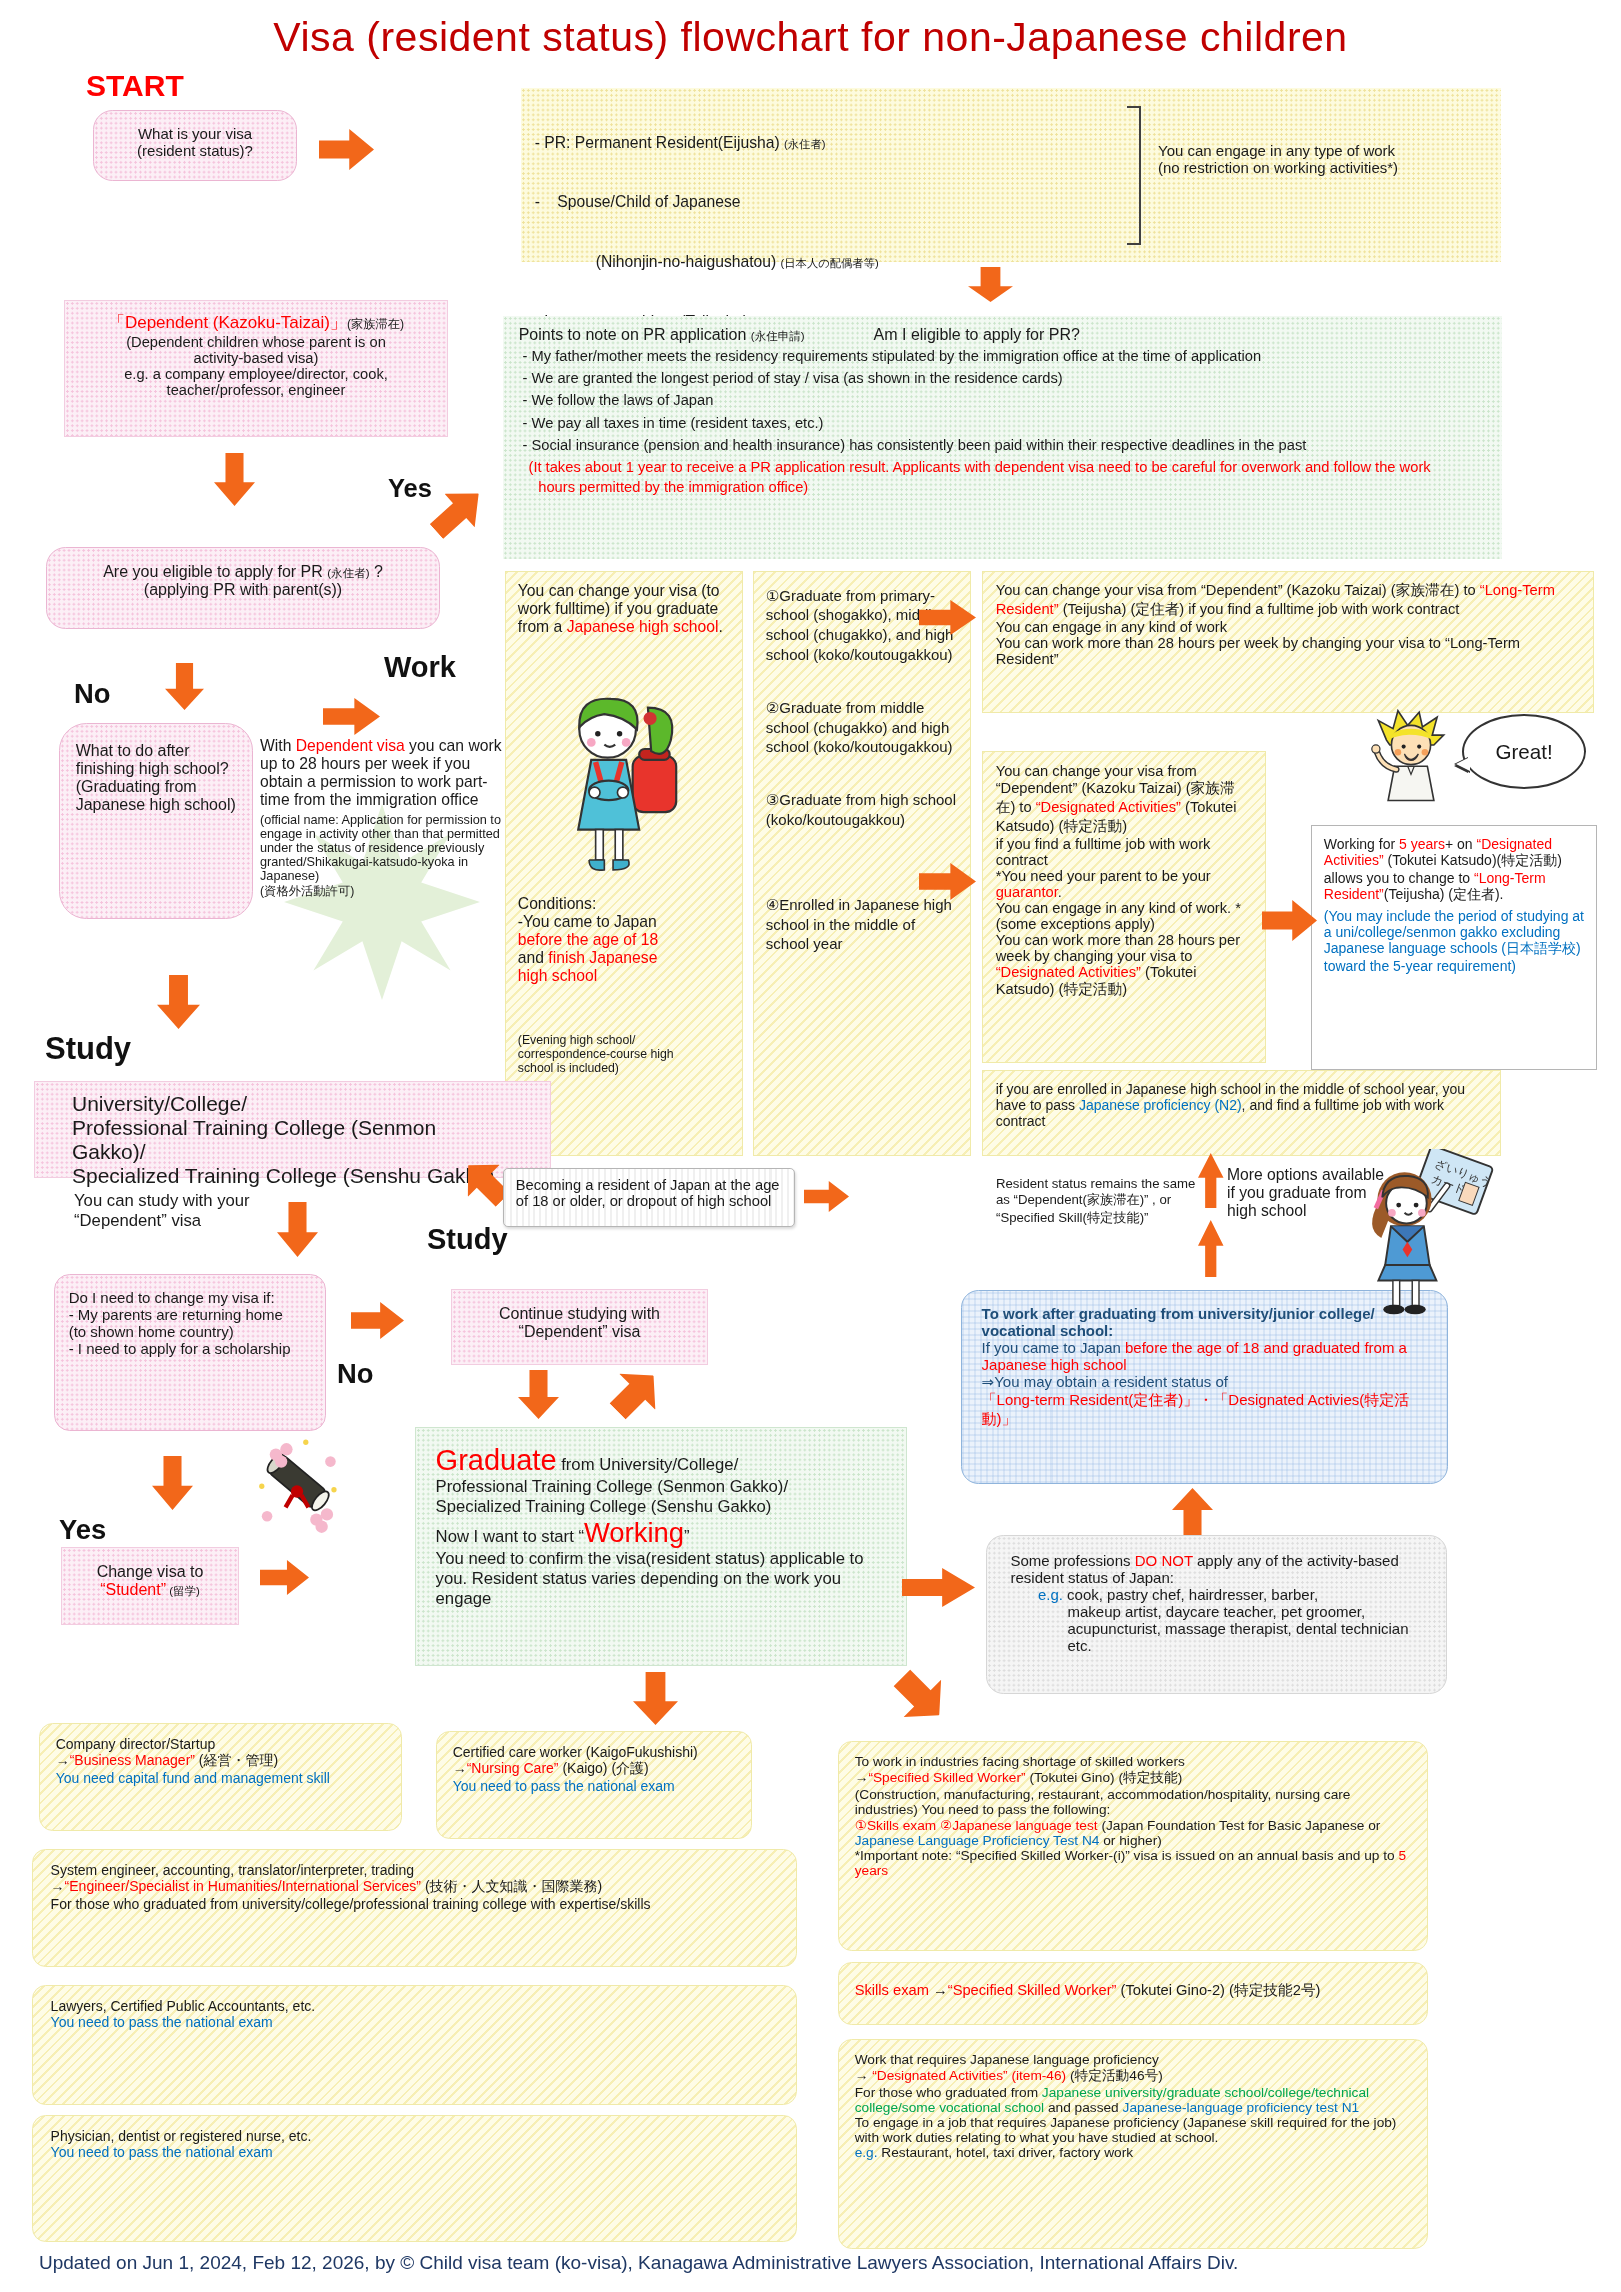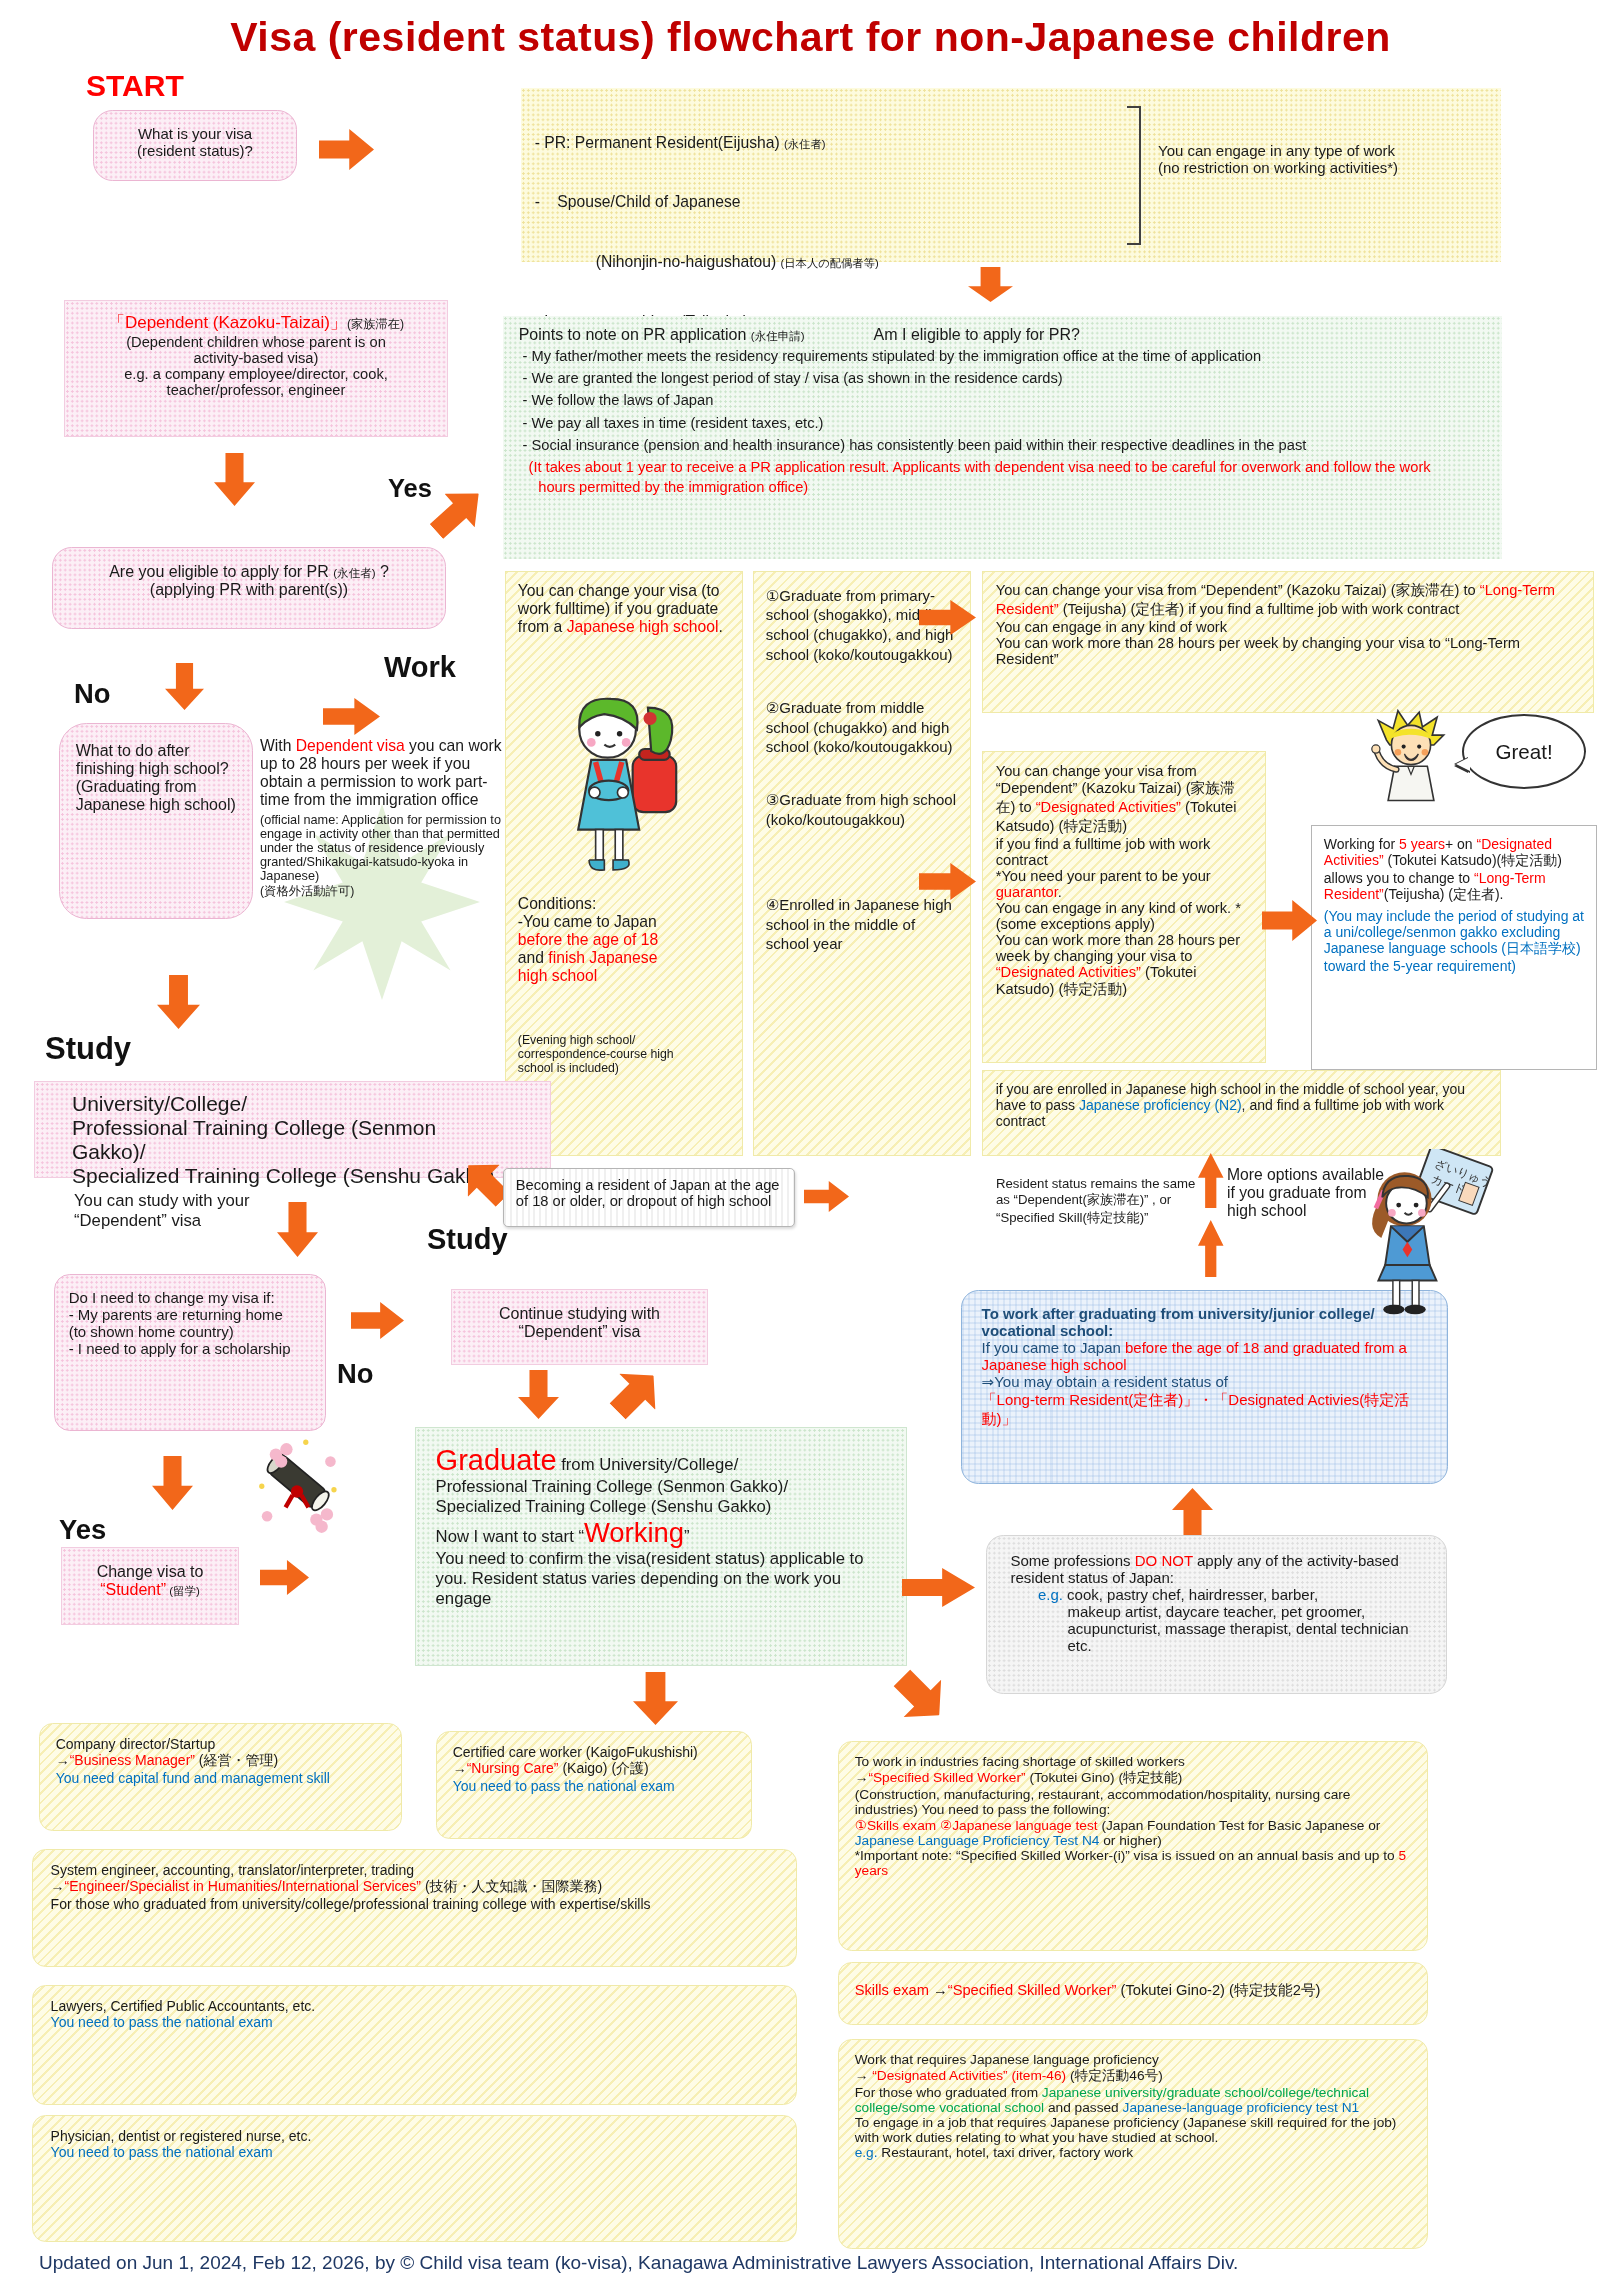--- a/index.html
+++ b/index.html
@@ -25,21 +25,21 @@
   .ar.u{clip-path:polygon(50% 0,100% 45%,72% 45%,72% 100%,28% 100%,28% 45%,0 45%)}
   
   .lbl{position:absolute;font-weight:700;color:#111}
   .red{color:#FF0000}
   .blu{color:#0070C0}
   .grn{color:#00A550}
   .dkb{color:#1F4E79}
   .jp{font-size:.72em}
   p{margin:0 0 2.9px 0;line-height:1.32}
   .hang{padding-left:13.7px;text-indent:-9.8px}
-  #title{position:absolute;top:13.7px;left:0;width:100%;text-align:center;font-size:41px;font-weight:700;color:#C00000;letter-spacing:0.5px}
+  #title{position:absolute;top:13.7px;left:0;width:100%;text-align:center;font-size:41px;font-weight:400;color:#C00000;letter-spacing:0.5px}
   .bubble{position:absolute;background:#fff;border:2px solid #333;border-radius:50%;display:flex;align-items:center;justify-content:center;font-size:20.6px}
   .bubble:after{content:"";position:absolute;left:-14.7px;top:58%;width:0;height:0;border:7.8px solid transparent;border-right:14.7px solid #fff;filter:drop-shadow(-2px 0 0 #333) drop-shadow(0 2px 0 #333)}
   .star{position:absolute;background:#E3F0D8;clip-path:polygon(50% 0,60% 30%,85% 15%,70% 40%,100% 50%,70% 60%,85% 85%,60% 70%,50% 100%,40% 70%,15% 85%,30% 60%,0 50%,30% 40%,15% 15%,40% 30%)}
   .bracket{position:absolute;width:11.8px;border:2.5px solid #404040;border-left:none}
 </style>
 </head>
 <body>
 
 <div id="canvas">
 
@@ -86,21 +86,21 @@
     <p class="hang">- We follow the laws of Japan</p>
     <p class="hang">- We pay all taxes in time (resident taxes, etc.)</p>
     <p class="hang" style="width:921px">- Social insurance (pension and health insurance) has consistently been paid within their respective deadlines in the  past</p>
     <p class="hang red" style="width:912px;padding-left:19.6px">(It takes about 1 year to receive a PR application result. Applicants with dependent visa need to be careful for overwork and follow the work hours permitted by the immigration office)</p>
   </div>
 
   <div class="ar d" style="left:214px;top:453px;width:41px;height:53px"></div>
   <div class="lbl" style="left:388px;top:474px;font-size:25.5px">Yes</div>
   <div class="ar r" style="left:429px;top:490px;width:57px;height:45px;transform:rotate(-42deg)"></div>
 
-  <div class="abs pink pinkb rnd ctr" style="left:52px;top:547px;width:394px;height:82px;padding-top:14.7px;font-size:16px">
+  <div class="abs pink pinkb rnd ctr" style="left:46px;top:547px;width:394px;height:82px;padding-top:14.7px;font-size:16px">
     <div><span>Are you eligible to apply for PR </span><span class="jp">(永住者)</span><span> ?</span></div>
     <div>(applying PR with parent(s))</div>
   </div>
 
   <div class="lbl" style="left:74px;top:678px;font-size:27.4px">No</div>
   <div class="ar d" style="left:165px;top:663px;width:39px;height:47px"></div>
   <div class="lbl" style="left:384px;top:651px;font-size:29px">Work</div>
   <div class="ar r" style="left:323px;top:698px;width:57px;height:37px"></div>
 
   <div class="abs pink pinkb" style="left:59px;top:723px;width:194px;height:196px;border-radius:27.4px;padding:17.6px 15.7px;font-size:16px">

